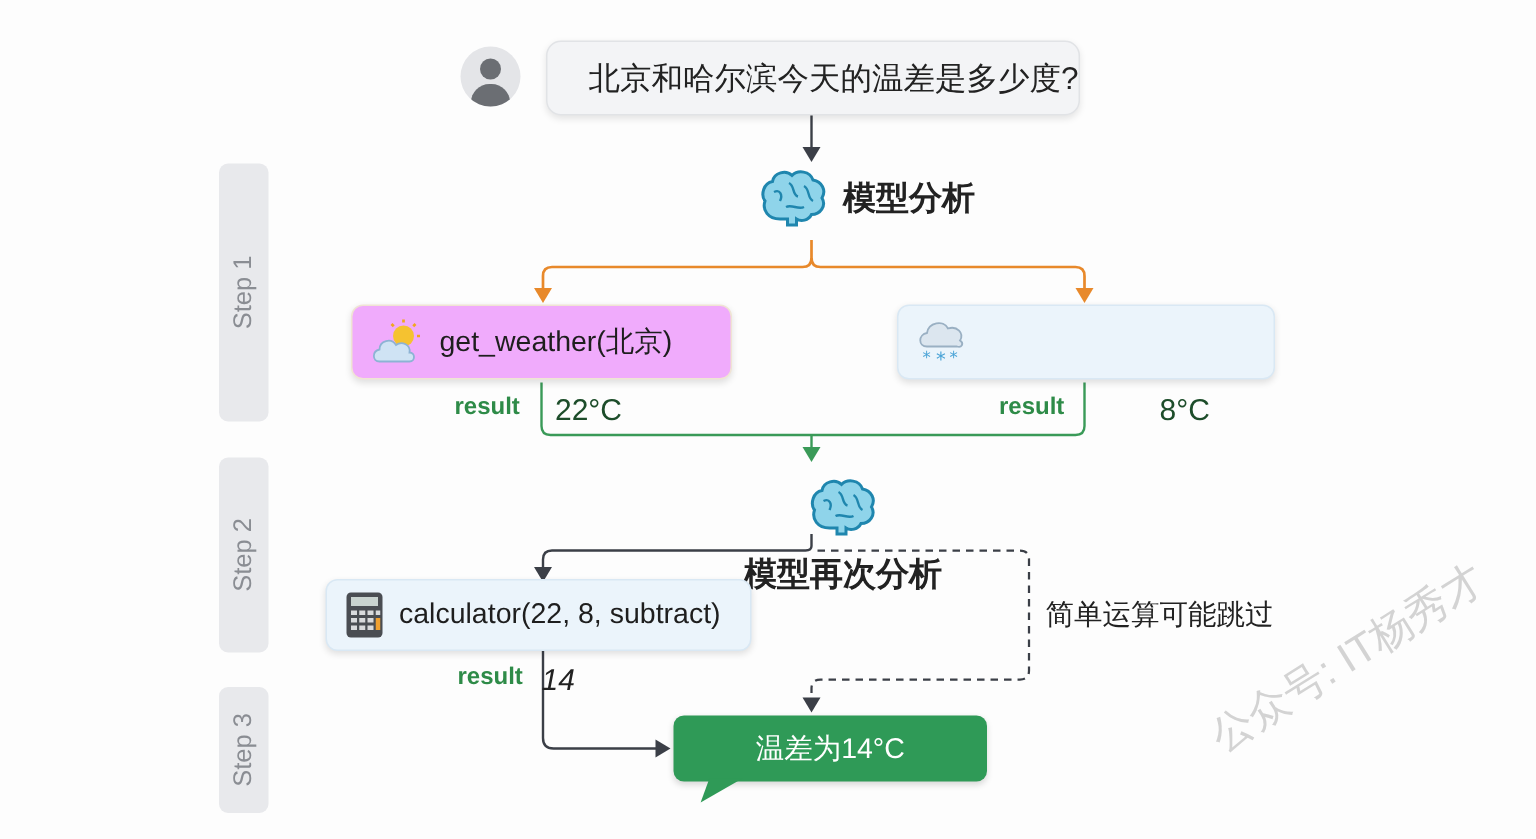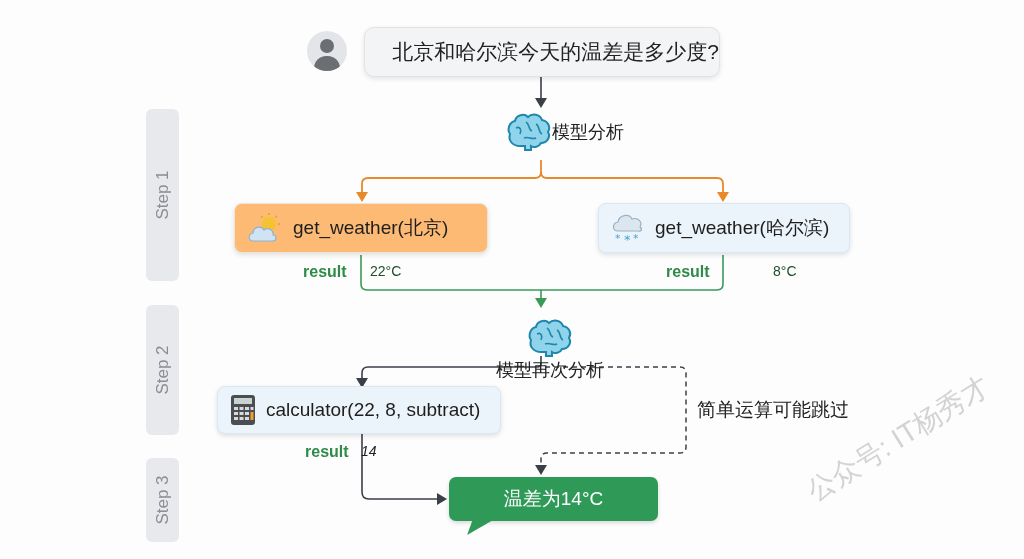--- a/index.html
+++ b/index.html
@@ -29,33 +29,33 @@
   .avatar .body { position:absolute; left:7px; top:25px; width:26px; height:16px; border-radius:13px 13px 4px 4px; background:#6b6e73; }
 
   .question {
     position:absolute; left:364px; top:27px; width:354px; height:48px;
     background:#f3f4f6; border:1px solid #e1e3e6; border-radius:10px;
     box-shadow:0 2px 5px rgba(0,0,0,0.10);
     display:flex; align-items:center; justify-content:flex-end;
     font-size:21px; color:#222;
   }
 
-  .think { position:absolute; display:flex; align-items:center; font-size:18px; color:#222; }
+  .think { position:absolute; display:flex; align-items:center; gap:10px; font-size:22px; color:#222;font-weight:bold; }
 
   .tool-box {
     position:absolute; height:50px; border-radius:8px;
     display:flex; align-items:center; gap:10px; padding-left:12px; box-sizing:border-box;
     box-shadow:0 2px 5px rgba(0,0,0,0.12);
     font-size:19px; color:#1e1e1e;
   }
-  .tool-warm { background:#fdba74; border:1px solid #f0e4d4; }
+  .tool-warm { background:#f0abfc; border:1px solid #f0e4d4; }
   .tool-cool { background:#ebf4fb; border:1px solid #d9e8f4; }
 
   .res-label { position:absolute; font-size:16px; color:#2e8b48;font-weight:bold; }
-  .res-value { position:absolute; font-size:14px; color:#1d4d2a; }
+  .res-value { position:absolute; font-size:20px; color:#1d4d2a; }
   .res-value.dark { color:#222; }
 
   .skip-note { position:absolute; left:697px; top:397px; font-size:19px; color:#222; }
 
   .answer {
     position:absolute; left:449px; top:477px; width:209px; height:44px;
     background:#2f9a57; border-radius:7px;
     display:flex; align-items:center; justify-content:center;
     color:#fff; font-size:19px;
     box-shadow:0 2px 4px rgba(0,0,0,0.15);
@@ -147,21 +147,20 @@
   </svg>
   <span>get_weather(北京)</span>
 </div>
 <div class="tool-box tool-cool" style="left:598px;top:203px;width:252px;">
   <svg width="34" height="34" viewBox="0 0 34 34">
     <path d="M7,20 C1,20 1,12 7,11 C8,4 18,2 21,8 C27,6 32,11 29,16 C32,18 30,21 27,20 Z" fill="#dce6ef" stroke="#9ab0c3" stroke-width="1.2"></path>
     <text x="4" y="31" font-size="11" fill="#4aa3d6" font-family="DejaVu Sans, sans-serif">*</text>
     <text x="13" y="33" font-size="13" fill="#4aa3d6" font-family="DejaVu Sans, sans-serif">*</text>
     <text x="22" y="31" font-size="11" fill="#4aa3d6" font-family="DejaVu Sans, sans-serif">*</text>
   </svg>
-  <span>get_weather(哈尔滨)</span>
 </div>
 
 <span class="res-label" style="left:303px;top:263px;">result</span>
 <span class="res-value" style="left:370px;top:263px;">22°C</span>
 <span class="res-label" style="left:666px;top:263px;">result</span>
 <span class="res-value" style="left:763px;top:263px;margin-left:10px;">8°C</span>
 
 <div class="think" style="left:496px;top:318px;flex-direction:column;">
   <svg width="46" height="40" viewBox="0 0 46 40">
     <path d="M14,34 C6,34 2,28 4,22 C1,18 3,10 9,9 C10,3 18,1 22,5 C26,1 34,2 36,8 C42,9 45,15 42,20 C45,25 41,31 35,31 C33,35 28,36 25,34 L25,38 L19,38 L19,34 Z" fill="#8fd4ea" stroke="#1f86ae" stroke-width="2"></path>

